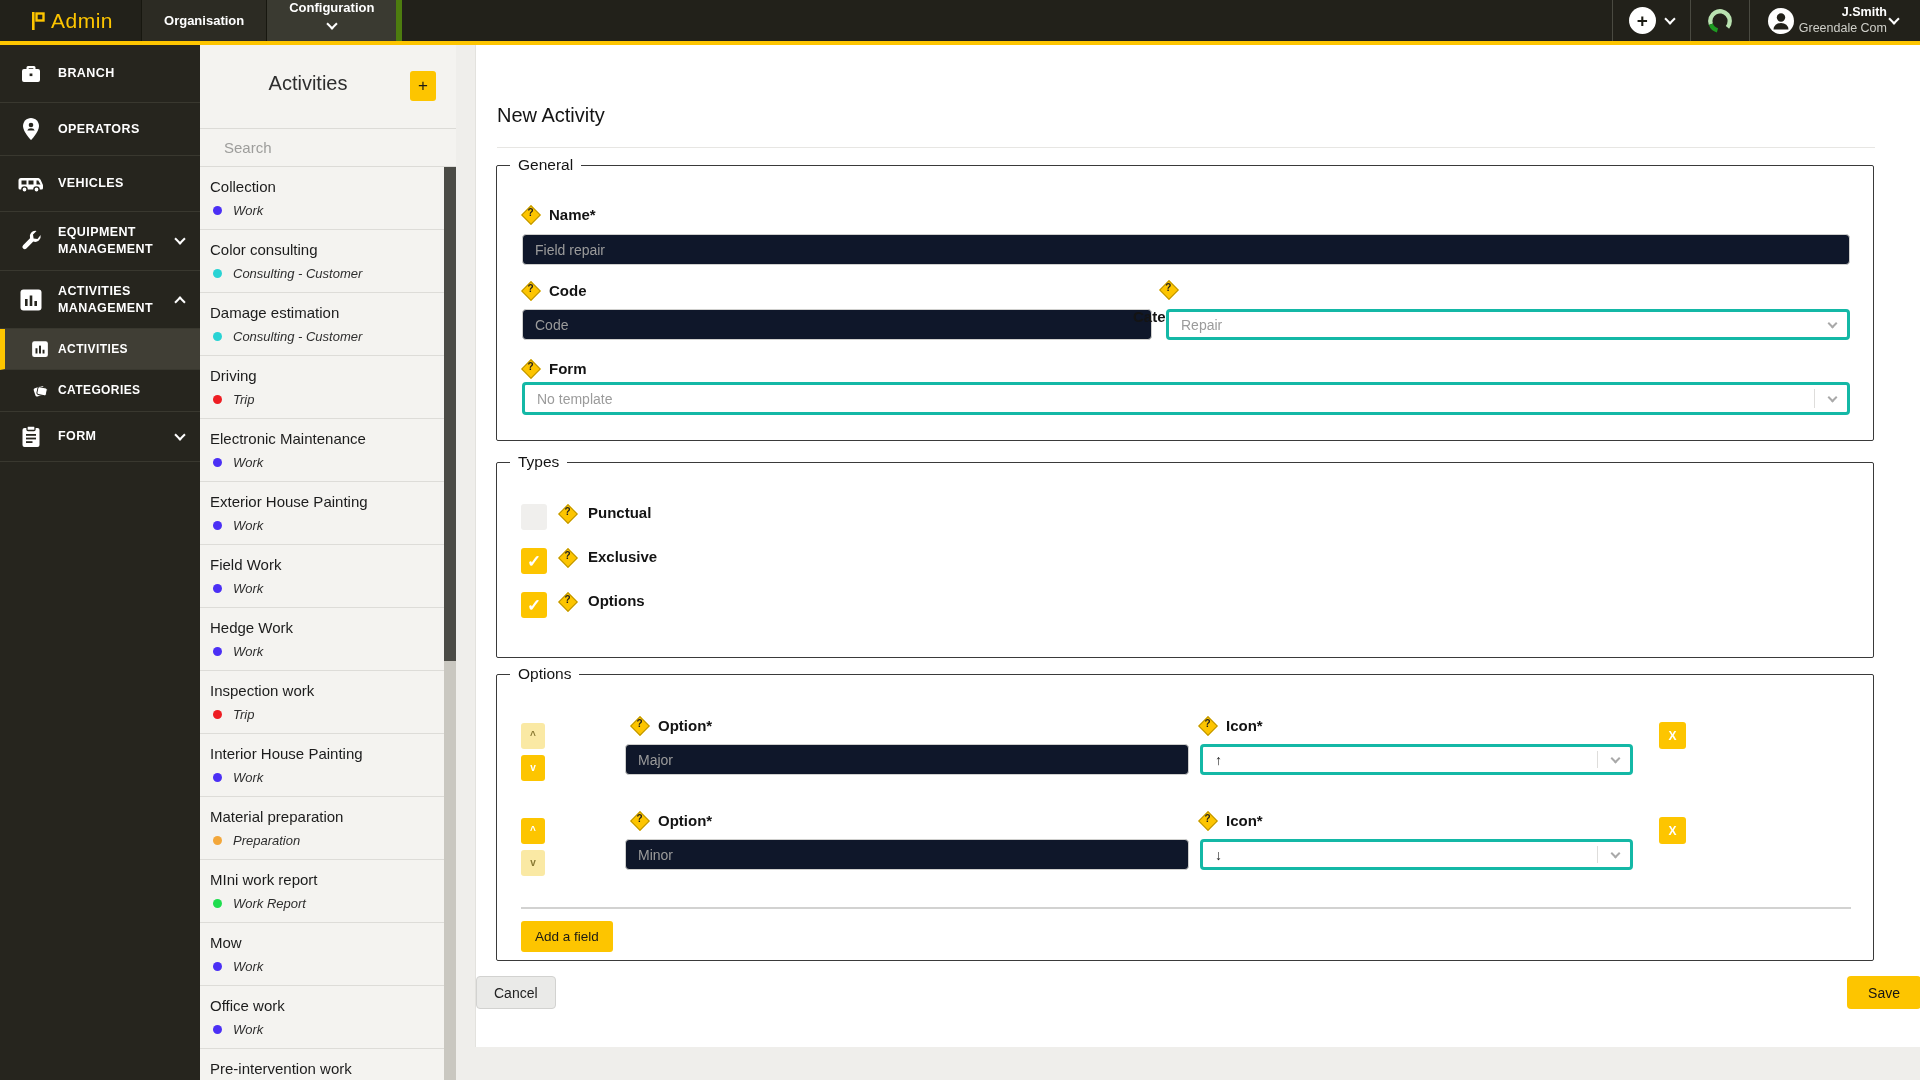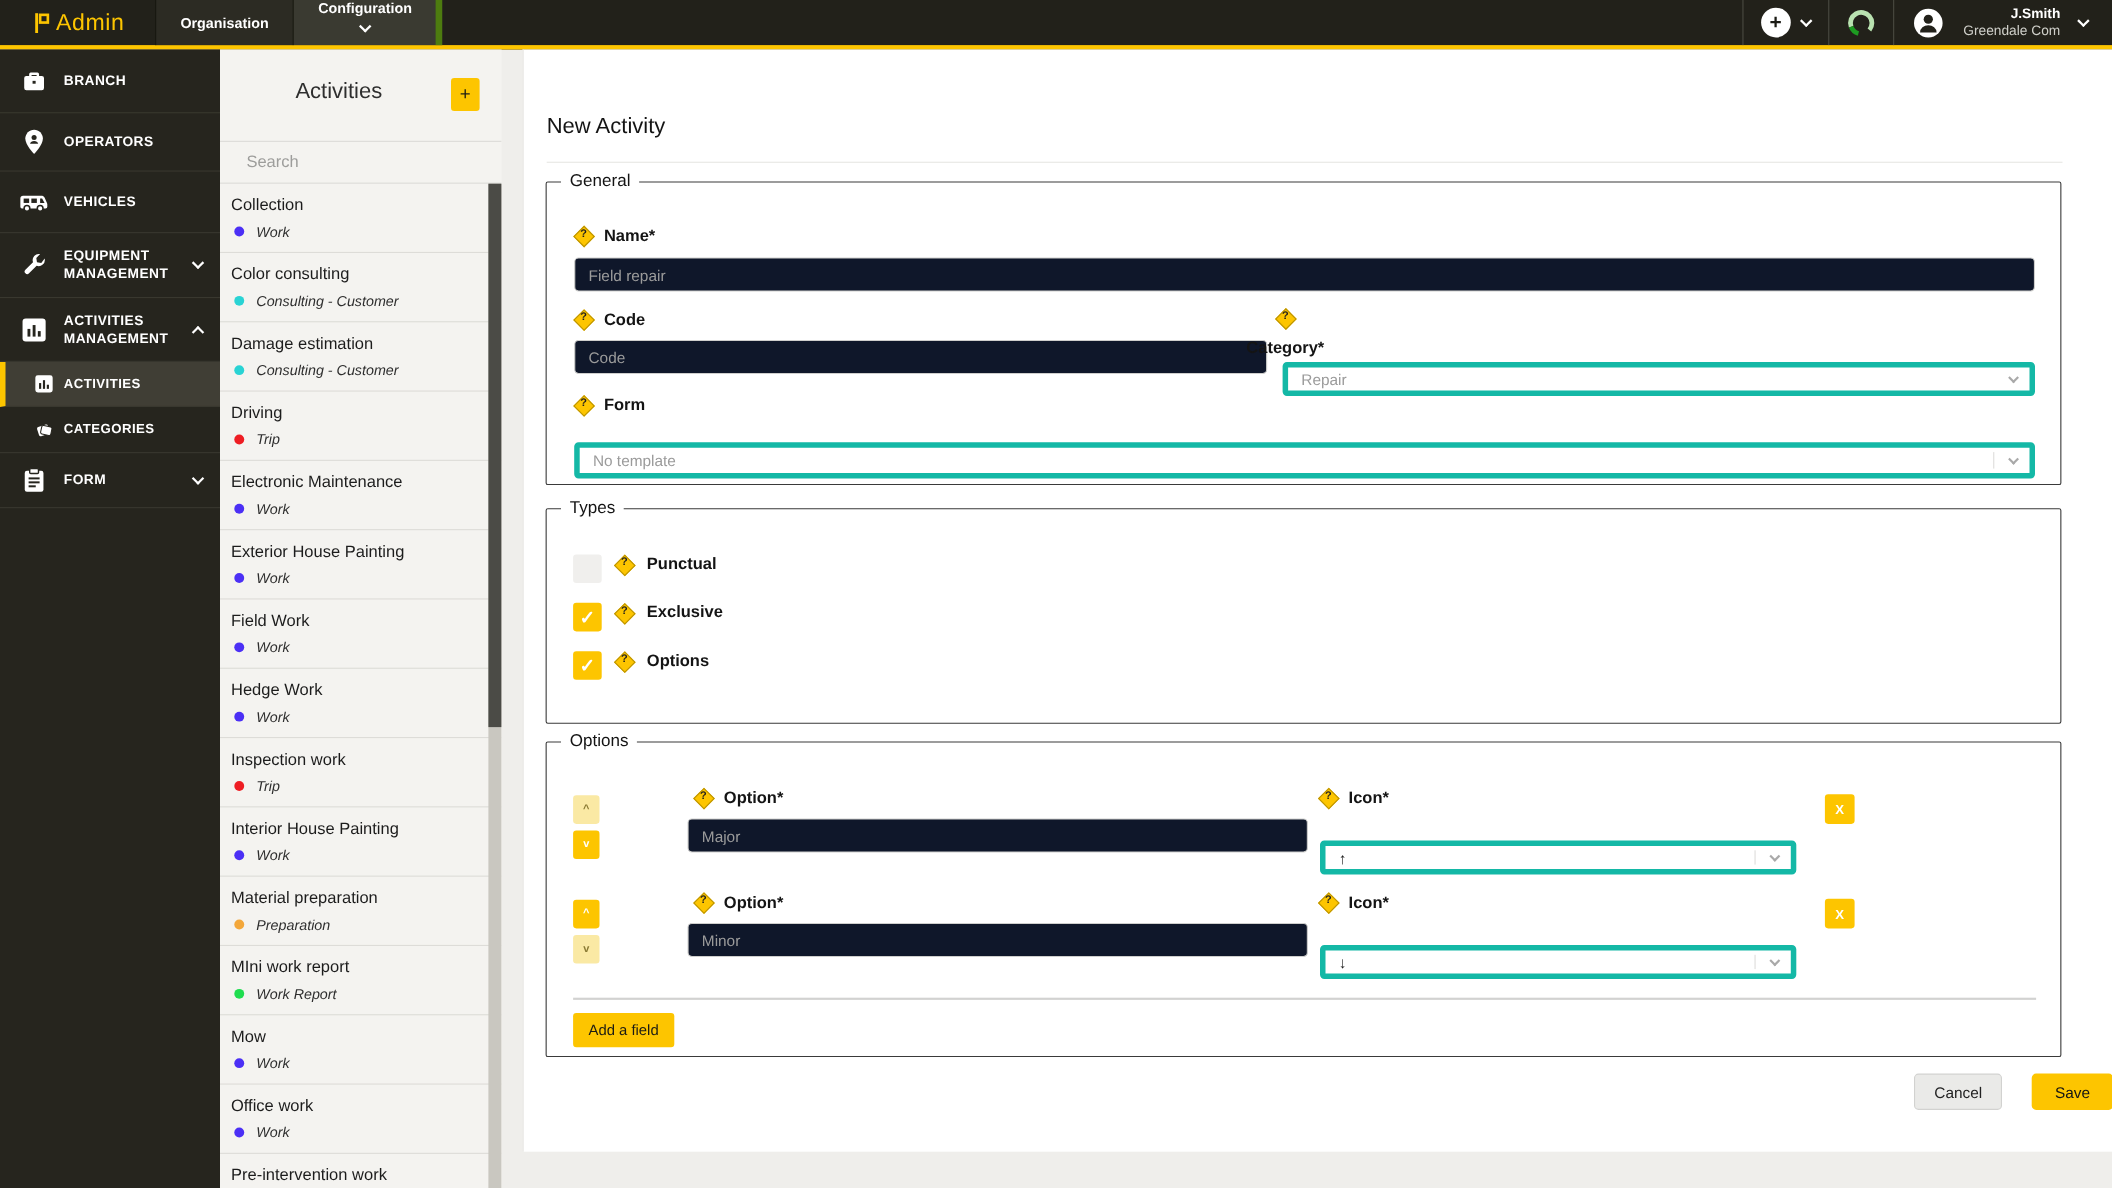--- a/index.html
+++ b/index.html
@@ -64,39 +64,39 @@
   .fs-types{top:417px;height:196px;}
   .fs-options{top:629px;height:287px;}
   .lbl-row{position:absolute;display:flex;align-items:center;gap:9px;height:20px;}
   .lbl{font-size:15px;font-weight:600;color:#141414;}
   .diamond{width:19px;height:19px;position:relative;flex:none;cursor:pointer;}
   .diamond::before{content:"";position:absolute;left:3px;top:3px;width:12px;height:12px;background:#fdc500;border:1px solid #bb9300;transform:rotate(45deg);}
   .diamond::after{content:"?";position:absolute;left:0;top:2px;width:19px;text-align:center;font-size:10px;font-weight:700;color:#1e1e1e;}
   .inp{position:absolute;height:31px;border:1px solid #cfcfcd;border-radius:4px;background:#0f172a;font-size:14px;color:#9b9b9b;padding:0 12px;font-family:inherit;outline:none;width:100%;}
   .inp::placeholder{color:#9b9b9b;}
   .inp-wrap{position:absolute;}
-  .sel{position:absolute;border:5px solid #14b8a6;border-radius:4px;background:#fff;font-size:14px;color:#9b9b9b;display:flex;align-items:center;padding-left:12px;cursor:pointer;margin-top:20px;}
+  .sel{position:absolute;border:3px solid #14b8a6;border-radius:4px;background:#fff;font-size:14px;color:#9b9b9b;display:flex;align-items:center;padding-left:12px;cursor:pointer;}
   .sel .sel-chev{position:absolute;right:11px;top:50%;margin-top:-5px;}
   .sel.with-div{padding-right:38px;}
   .sel.with-div::before{content:"";position:absolute;right:32px;top:4px;bottom:4px;width:1px;background:#dedddb;}
   .sel.dark-text{color:#222;}
   
   .type-row{position:absolute;left:24px;display:flex;align-items:flex-start;gap:11px;}
   .cb{width:26px;height:26px;border-radius:3px;background:#f0efed;cursor:pointer;display:flex;align-items:center;justify-content:center;}
   .cb.checked{background:#fdc500;}
   .cb .tick{color:#fff;font-size:17px;font-weight:700;display:none;}
   .cb.checked .tick{display:block;}
   
   .mini-btn{position:absolute;left:24px;width:24px;height:26px;border:none;border-radius:3px;background:#fdc500;color:#fff;font-size:10px;font-weight:700;cursor:pointer;line-height:1;}
   .mini-btn.pale{background:#fae9a4;color:#8a7a33;}
   .del-btn{position:absolute;left:1162px;width:27px;height:27px;border:none;border-radius:3px;background:#fdc500;color:#fff;font-size:12px;font-weight:700;cursor:pointer;}
   .opt-divider{position:absolute;top:232px;left:24px;width:1330px;height:2px;background:#9b9b98;opacity:.45;}
   .add-field-btn{position:absolute;top:246px;left:24px;height:31px;padding:0 14px;background:#fdc500;border:none;border-radius:3px;font-size:13.5px;color:#1b1b14;cursor:pointer;font-family:inherit;}
   
-  .actions{position:absolute;top:931px;left:0;width:1445px;display:flex;justify-content:flex-end;gap:27px;}
+  .actions{position:absolute;top:931px;left:0;width:1445px;display:flex;justify-content:space-between;gap:27px;}
   .btn{height:33px;border-radius:4px;font-size:14px;cursor:pointer;font-family:inherit;}
   .btn-cancel{background:#eaeae8;border:1px solid #d2d2d0;color:#222;padding:0 17px;}
   .btn-save{background:#fdc500;border:none;color:#141414;padding:0 21px;}
   svg{display:block;}
 </style>
 </head>
 <body>
 
 <div class="topbar">
   <div class="logo">
@@ -119,21 +119,21 @@
     <div class="top-group">
       <span class="plus-circle">+</span>
       <span class="chev"></span>
     </div>
     <div class="top-group">
       <svg width="26" height="26" viewBox="0 0 24 24">
         <path d="M 3.54 15.08 A 9 9 0 1 1 18.89 17.79" fill="none" stroke="#b9e2b0" stroke-width="4"></path>
         <path d="M 3.54 15.08 A 9 9 0 0 0 9.67 20.69" fill="none" stroke="#1d9b21" stroke-width="4"></path>
       </svg>
     </div>
-    <div class="top-group" style="gap:17px;padding-right:22px;">
+    <div class="top-group" style="gap:3px;padding-right:22px;">
       <svg width="30" height="30" viewBox="0 0 30 30">
         <circle cx="15" cy="15" r="13" fill="#fff"></circle>
         <circle cx="15" cy="11.5" r="4.2" fill="#22211a"></circle>
         <path d="M7.5 23.5 a7.5 6.6 0 0 1 15 0 z" fill="#22211a"></path>
       </svg>
       <span class="user-names">
         <div class="user-name">J.Smith</div>
         <div class="user-org">Greendale Com</div>
       </span>
       <span class="chev"></span>

